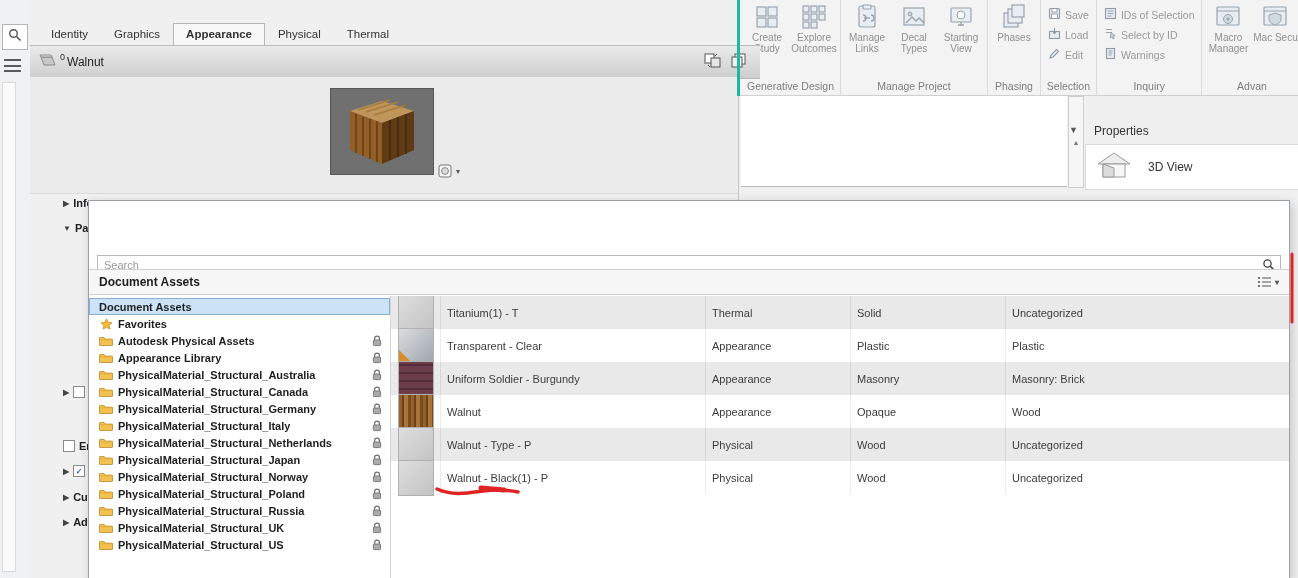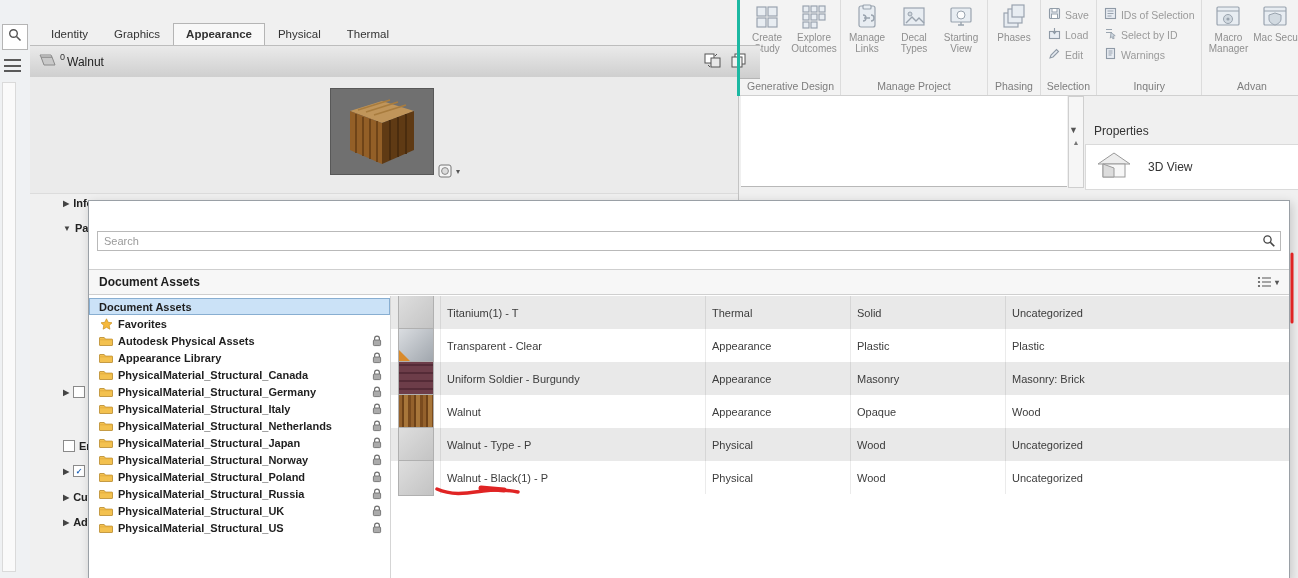--- a/index.html
+++ b/index.html
@@ -49,21 +49,21 @@
 
   .msec{position:absolute;left:33px;display:flex;align-items:center;gap:4px;font-size:11px;font-weight:bold;color:#222;width:54px;overflow:hidden;white-space:nowrap}
   .sarrow{font-size:8px;color:#444;flex:none}
   .scheck{width:10px;height:10px;border:1px solid #8a8a8a;background:#fff;display:inline-flex;align-items:center;justify-content:center;font-size:8px;line-height:9px;color:#1c62b8;flex:none}
 
   
   .dialog{position:absolute;left:88px;top:200px;width:1200px;height:378px;background:#fff;border:1px solid #9aa0a6;z-index:10;box-shadow:2px 3px 10px rgba(0,0,0,.18)}
   .dlg-title{height:28px;display:flex;align-items:center;padding:0 12px;color:#8f8f8f;font-size:12px;position:relative}
   .dlg-help{position:absolute;right:64px;top:6px;color:#8a8a8a;font-size:13px;cursor:default}
   .dlg-close{position:absolute;right:18px;top:5px;color:#5f5f5f;font-size:14px;cursor:default}
-  .dlg-search{position:absolute;left:8px;right:8px;top:30px;height:20px}
+  .dlg-search{position:absolute;left:8px;right:8px;top:54px;height:20px}
   .dlg-search input{width:100%;height:20px;border:1px solid #b9b9b9;font:11px "Liberation Sans",sans-serif;padding:0 24px 0 6px;color:#333;background:#fff;box-sizing:border-box}
   .dlg-search input::placeholder{color:#9a9a9a}
   .mag{position:absolute;right:5px;top:3px}
   .dlg-dochdr{position:absolute;left:0;right:0;top:68px;height:26px;border-top:1px solid #cfcfcf;border-bottom:1px solid #cfcfcf;background:#f7f7f7;display:flex;align-items:center;padding:0 10px;font-weight:bold;font-size:12px;color:#1e1e1e;box-sizing:border-box}
   .listview{margin-left:auto;display:flex;align-items:center;gap:3px;color:#555;font-size:8px}
   .dlg-body{position:absolute;left:0;right:0;top:95px;bottom:0;display:flex;overflow:hidden}
   .tree{width:302px;border-right:1px solid #d5d5d5;padding-top:2px;overflow:hidden;flex:none;box-sizing:border-box}
   .titem{height:17px;display:flex;align-items:center;gap:5px;padding:0 8px 0 10px;font-size:11px;font-weight:bold;color:#1e1e1e;white-space:nowrap;box-sizing:border-box}
   .titem.sel{background:#cbe2f7;border:1px solid #88aed1;padding-left:9px}
   .ticon{width:14px;display:inline-flex;justify-content:center;flex:none}
@@ -447,20 +447,35 @@
               </svg>
             </span>
           </div>
           <div class="titem">
             <span class="ticon">
               <svg width="14" height="11" viewBox="0 0 14 11">
                 <path d="M1 2.5 h4.2 l1.3 1.6 H13 a.5 .5 0 0 1 .5 .5 V10 a.5 .5 0 0 1 -.5 .5 H1 a.5 .5 0 0 1 -.5 -.5 V3 a.5 .5 0 0 1 .5 -.5 Z" fill="#f3c14f" stroke="#b8892c" stroke-width="0.8"></path>
                 <path d="M0.7 4.8 H13.4" stroke="#e0a93a" stroke-width="0.8"></path>
               </svg>
             </span>
+            <span class="tlabel">PhysicalMaterial_Structural_Australia</span>
+            <span class="tlock">
+              <svg width="10" height="12" viewBox="0 0 10 12">
+                <path d="M2.6 5 V3.6 a2.4 2.4 0 0 1 4.8 0 V5" fill="none" stroke="#6f6f6f" stroke-width="1.2"></path>
+                <rect x="1.4" y="5" width="7.2" height="5.6" rx="0.8" fill="#ababab" stroke="#6f6f6f" stroke-width="0.9"></rect>
+              </svg>
+            </span>
+          </div>
+          <div class="titem">
+            <span class="ticon">
+              <svg width="14" height="11" viewBox="0 0 14 11">
+                <path d="M1 2.5 h4.2 l1.3 1.6 H13 a.5 .5 0 0 1 .5 .5 V10 a.5 .5 0 0 1 -.5 .5 H1 a.5 .5 0 0 1 -.5 -.5 V3 a.5 .5 0 0 1 .5 -.5 Z" fill="#f3c14f" stroke="#b8892c" stroke-width="0.8"></path>
+                <path d="M0.7 4.8 H13.4" stroke="#e0a93a" stroke-width="0.8"></path>
+              </svg>
+            </span>
             <span class="tlabel">PhysicalMaterial_Structural_Canada</span>
             <span class="tlock">
               <svg width="10" height="12" viewBox="0 0 10 12">
                 <path d="M2.6 5 V3.6 a2.4 2.4 0 0 1 4.8 0 V5" fill="none" stroke="#6f6f6f" stroke-width="1.2"></path>
                 <rect x="1.4" y="5" width="7.2" height="5.6" rx="0.8" fill="#ababab" stroke="#6f6f6f" stroke-width="0.9"></rect>
               </svg>
             </span>
           </div>
           <div class="titem">
             <span class="ticon">

